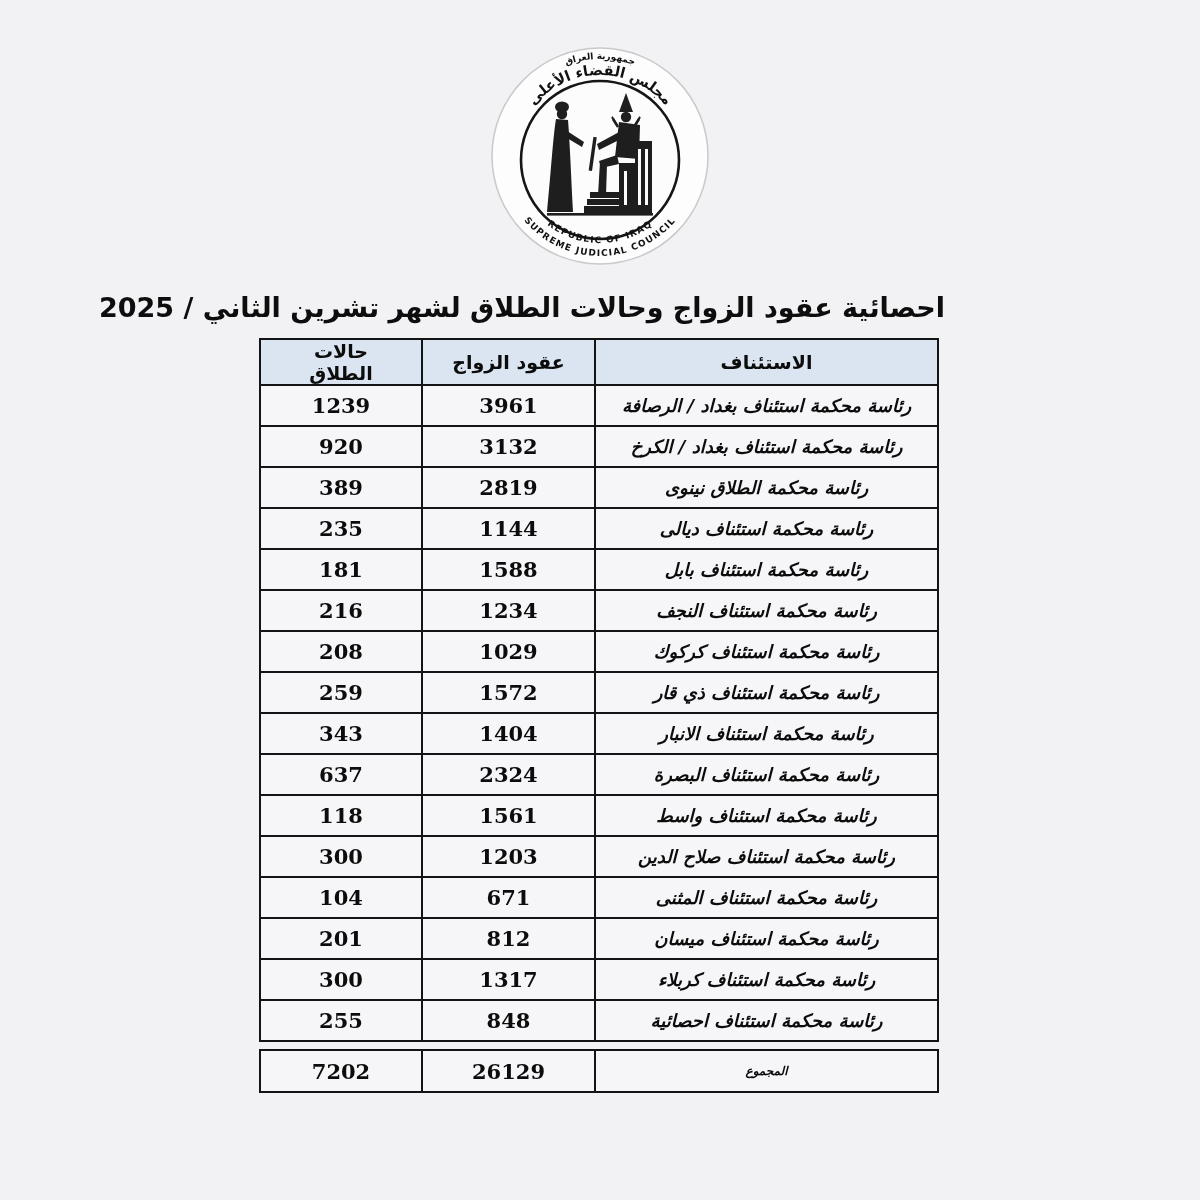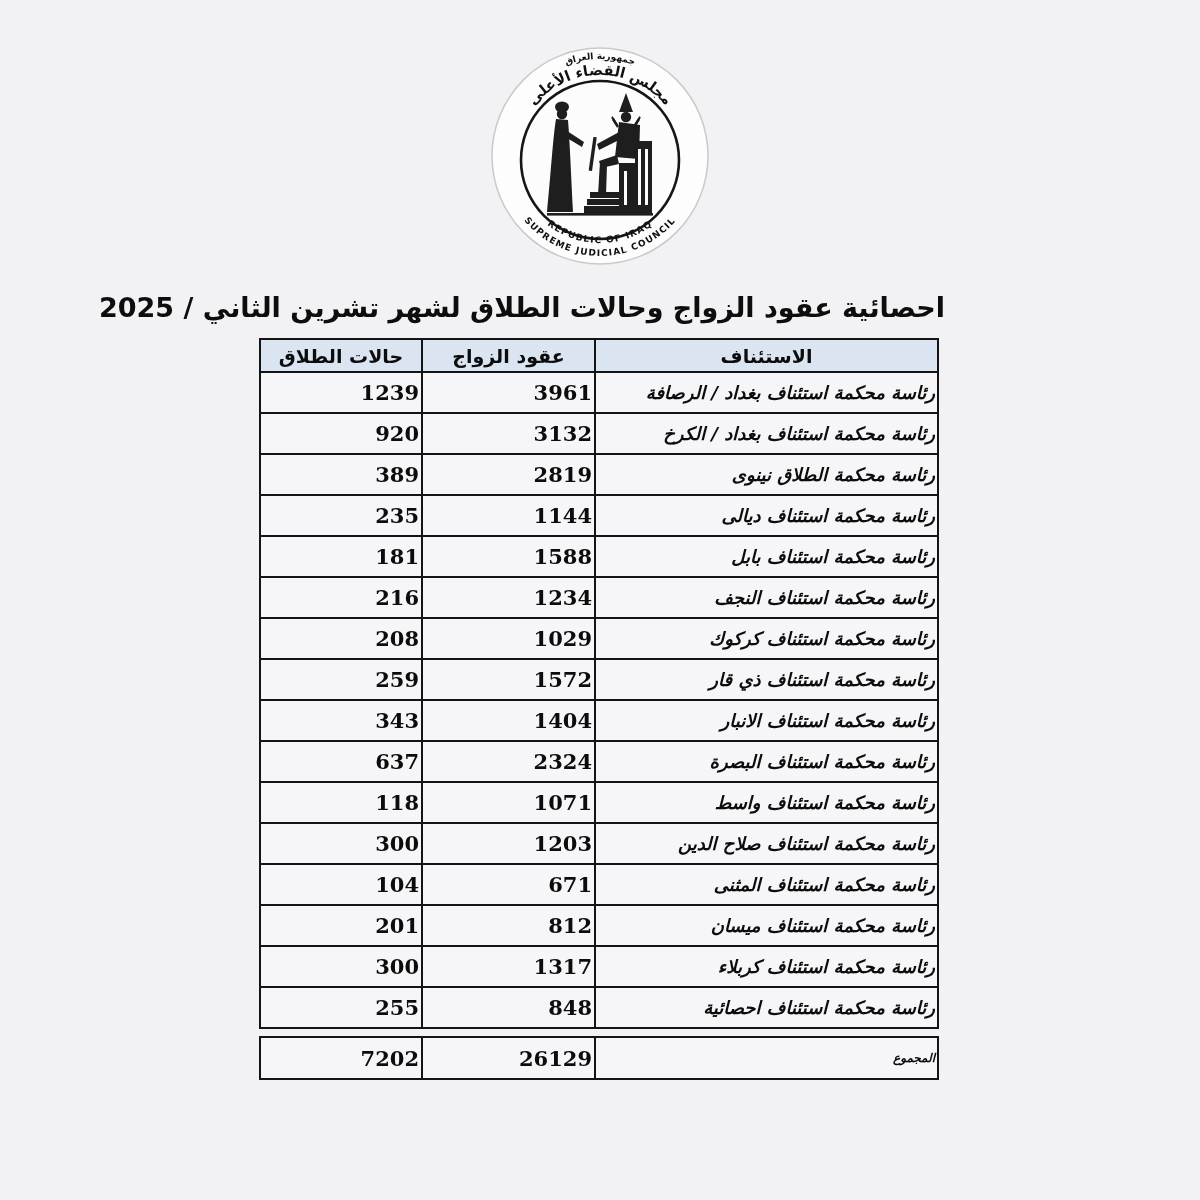--- a/index.html
+++ b/index.html
@@ -42,35 +42,35 @@
     table-layout:fixed;
     width:678px;
     direction:rtl;
   }
   .total-table{margin-top:7px;}
   td,th{
     border:2.5px solid #141414;
     background:var(--cell-bg,#f6f6f8);
     text-align:center;
     vertical-align:middle;
-    padding:0 2px;
+    padding:0 18px;
     overflow:hidden;
     color:#0c0c0c;
   }
   col.c-court{width:343px;}
   col.c-marriage{width:173px;}
   col.c-divorce{width:162px;}
   th{
     background:var(--header-bg,#dbe5f1);
     height:31px;
     font-family:"DejaVu Sans",sans-serif;
     font-weight:bold;
     font-size:19px;
   }
-  td{height:39px;text-align:right;}
+  td{height:39px;}
   td.court{
     font-family:"DejaVu Sans",sans-serif;
     font-weight:bold;
     font-size:18px;
     font-style:italic;
   }
   td.num{
     font-family:"DejaVu Serif","DejaVu Sans",serif;
     font-weight:bold;
     font-size:21px;
@@ -224,21 +224,21 @@
   </tr>
 
   <tr>
     <td class="court">رئاسة محكمة استئناف البصرة</td>
     <td class="num">2324</td>
     <td class="num">637</td>
   </tr>
 
   <tr>
     <td class="court">رئاسة محكمة استئناف واسط</td>
-    <td class="num">1071</td>
+    <td class="num">1561</td>
     <td class="num">118</td>
   </tr>
 
   <tr>
     <td class="court">رئاسة محكمة استئناف صلاح الدين</td>
     <td class="num">1203</td>
     <td class="num">300</td>
   </tr>
 
   <tr>

